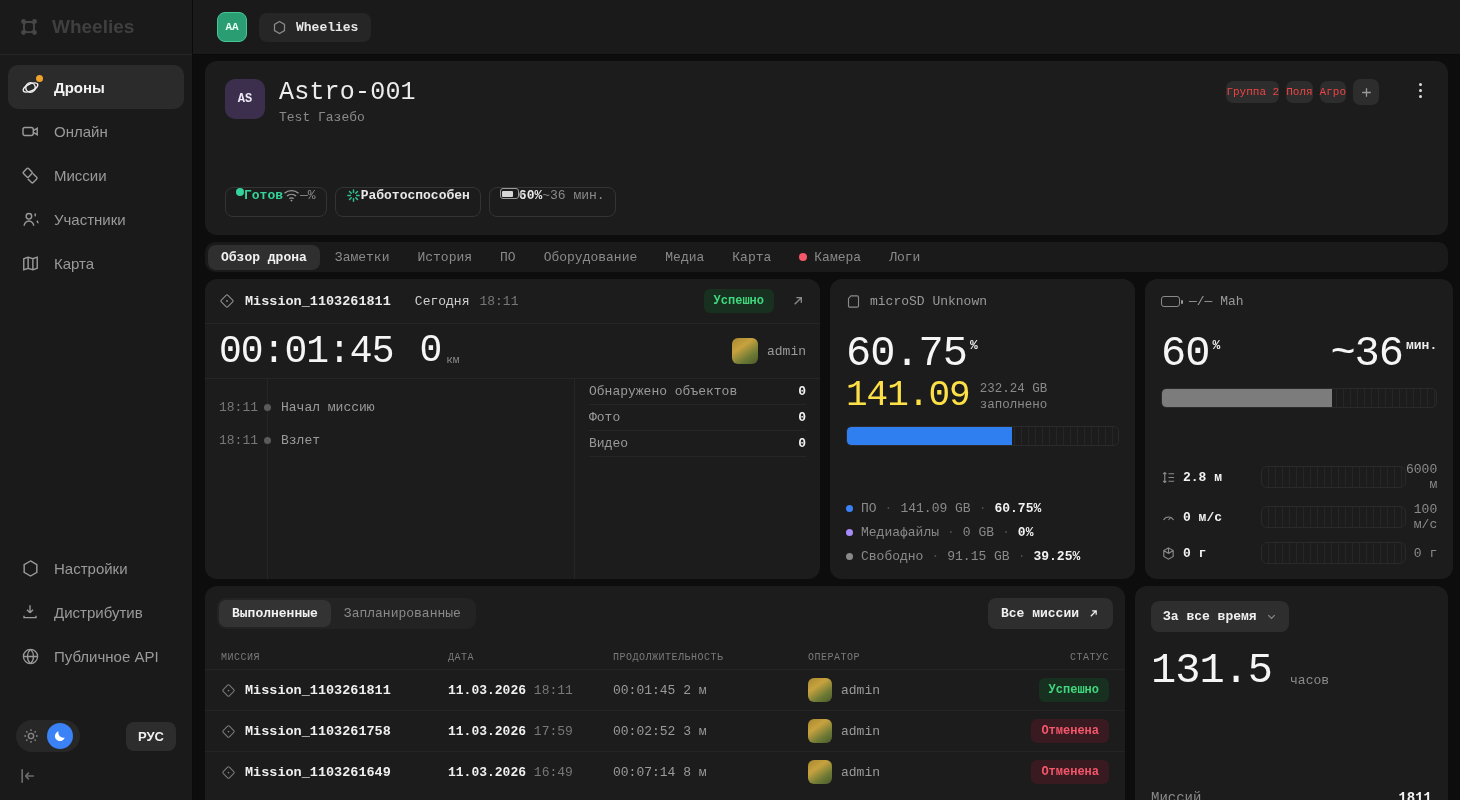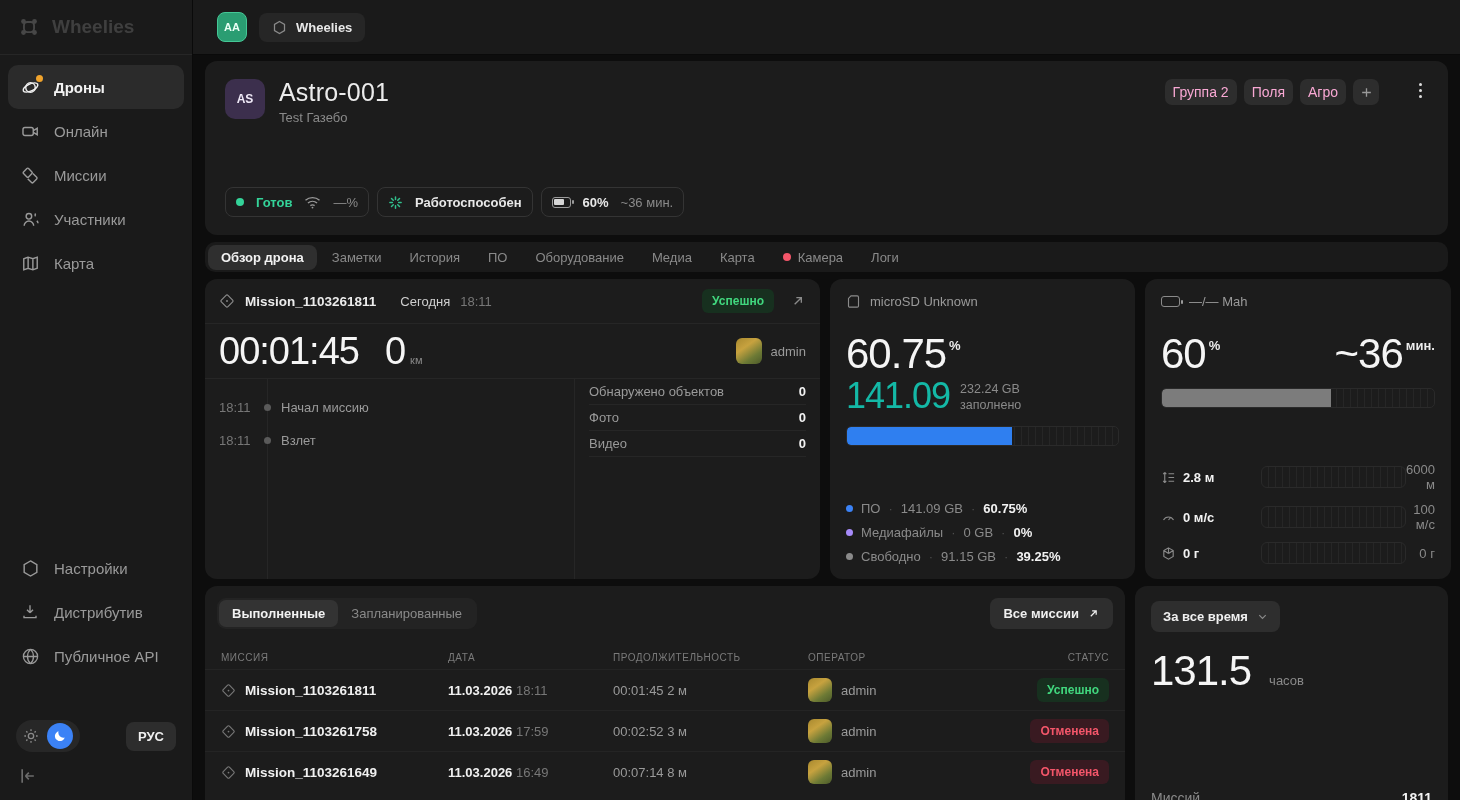--- a/index.html
+++ b/index.html
@@ -29,46 +29,46 @@
   .nav-item .icon { width:20px; height:20px; display:flex; align-items:center; justify-content:center; position:relative; }
   .nav-item .notif { position:absolute; top:-2px; right:-3px; width:7px; height:7px; border-radius:50%; background:#f0a32c; }
   .sidebar-bottom { margin-top:auto; padding:0 8px 14px 8px; }
   .theme-row { display:flex; align-items:center; justify-content:space-between; padding:0 8px; margin-top:42px; }
   .theme-toggle { width:64px; height:32px; background:#272727; border-radius:16px; display:flex; align-items:center; padding:0 7px; justify-content:space-between; cursor:pointer; }
   .moon-btn { width:26px; height:26px; border-radius:50%; background:#3b82f6; display:flex; align-items:center; justify-content:center; }
   .lang-btn { background:#2d2d2d; border:none; color:#f0f0f0; font-weight:700; font-size:13px; border-radius:8px; padding:7px 12px; cursor:pointer; font-family:inherit; }
   .collapse-row { padding:14px 10px 0 10px; }
 
   
-  .main { flex:1; display:flex; flex-direction:column; background:#0d0d0d; min-width:0; }
+  .main { flex:1; display:flex; flex-direction:column; background:#0d0d0d; min-width:0;font-family:Liberation Mono, monospace; }
   .topbar {
     height:55px; background:#1a1a1a; border-bottom:1px solid #0a0a0a;
     display:flex; align-items:center; gap:12px; padding:0 24px; flex-shrink:0;
   }
   .org-avatar { width:30px; height:30px; border-radius:8px; background:#2a9d72; color:#eafff5; font-size:11px; font-weight:700; display:flex; align-items:center; justify-content:center; border:1px solid #45c796; }
   .workspace-chip { display:flex; align-items:center; gap:9px; background:#262626; border-radius:8px; padding:7px 13px; color:#e8e8e8; font-size:13px; font-weight:600; cursor:pointer; }
 
   .content { flex:1; padding:6px 12px 0 12px; display:flex; flex-direction:column; gap:7px; }
   .card { background:#1c1c1c; border-radius:12px; }
 
   
   .drone-card { height:174px; padding:18px 20px; display:flex; flex-direction:column; justify-content:space-between; }
   .drone-top { display:flex; align-items:flex-start;gap:20px; }
   .drone-id { display:flex; gap:14px; }
   .drone-avatar { width:40px; height:40px; border-radius:10px; background:#3c2f4d; color:#efe9f7; font-size:12px; font-weight:700; display:flex; align-items:center; justify-content:center; }
   .drone-name { font-size:25px; font-weight:500; letter-spacing:.2px; line-height:1.1; }
   .drone-sub { color:#8a8a8a; font-size:13px; margin-top:3px; }
   .tags { margin-left:auto; display:flex; align-items:center; gap:7px; }
-  .tag { background:#2d2d2d; color:#f9a8d4; font-size:14px; padding:5px 8px; border-radius:7px; cursor:pointer; }
+  .tag { background:#2d2d2d; color:#ef4444; font-size:11px; padding:5px 0; border-radius:7px; cursor:pointer; }
   .tag-add { width:26px; height:26px; background:#2d2d2d; border-radius:7px; display:flex; align-items:center; justify-content:center; color:#9a9a9a; cursor:pointer; }
   .kebab { margin-left:14px; display:flex; flex-direction:column; gap:3px; padding:4px 6px; cursor:pointer; }
   .kebab i { width:3px; height:3px; border-radius:50%; background:#dcdcdc; }
   .drone-bottom { display:flex; align-items:center; }
   .chips { display:flex; gap:8px; }
-  .chip { display:flex; align-items:center; gap:12px; border:1px solid #343434; border-radius:8px; height:30px; padding:0 10px; font-size:13px; color:#e8e8e8;margin-top:20px; }
+  .chip { display:flex; align-items:flex-start; gap:0; border:1px solid #343434; border-radius:8px; height:30px; padding:0 10px; font-size:13px; color:#e8e8e8;margin-top:20px; }
   .dot { width:8px; height:8px; border-radius:50%; display:inline-block; }
   .green { color:#34d399; font-weight:600; }
   .dim { color:#8a8a8a; }
   .actions { margin-left:auto; display:flex; gap:10px; }
   .btn-primary { background:#f2f2f2; color:#141414; border:none; border-radius:8px; padding:8px 15px; font-size:13px; font-weight:700; cursor:pointer; font-family:inherit; }
   .btn-secondary { background:#2e2e2e; color:#e8e8e8; border:none; border-radius:8px; padding:8px 15px; font-size:13px; font-weight:700; cursor:pointer; font-family:inherit; }
   .batt-icon { width:19px; height:11px; border:1px solid #9a9a9a; border-radius:3px; position:relative; }
   .batt-icon:after { content:""; position:absolute; right:-4px; top:2.5px; width:2px; height:4px; background:#9a9a9a; border-radius:1px; }
   .batt-icon i { position:absolute; left:1.5px; top:1.5px; bottom:1.5px; width:60%; background:#d6d6d6; border-radius:1px; }
 
@@ -106,21 +106,21 @@
   .cnt-row { display:flex; justify-content:space-between; align-items:center; height:26px; border-bottom:1px solid #262626; }
   .cnt-row .l { color:#9a9a9a; font-size:13px; }
   .cnt-row .v { color:#f2f2f2; font-weight:700; font-size:13px; }
 
   .side-card { padding:15px 16px; display:flex; flex-direction:column; }
   .sc-head { display:flex; align-items:center; gap:9px; color:#9a9a9a; font-size:13px; }
   .bignum { font-size:42px; font-weight:500; letter-spacing:-1px; color:#f5f5f5; line-height:1; }
   .sup { font-size:13px; font-weight:700; vertical-align:top; position:relative; top:5px; margin-left:3px; }
   .storage-big { margin-top:24px; }
   .storage-used { display:flex; align-items:flex-end; gap:10px; margin-top:4px; }
-  .storage-used .n { font-size:36px; font-weight:500; letter-spacing:-1px; color:#14b8a6; line-height:.95; }
+  .storage-used .n { font-size:36px; font-weight:500; letter-spacing:-1px; color:#fde047; line-height:.95; }
   .storage-cap { color:#8a8a8a; font-size:12.5px; line-height:1.3; }
   .bar { position:relative; height:20px; border:1px solid #2a2a2a; border-radius:5px; margin-top:13px;
          background:repeating-linear-gradient(90deg, transparent 0 6px, #262626 6px 7px); overflow:hidden; }
   .bar .fill { position:absolute; left:0; top:0; bottom:0; border-radius:4px 0 0 4px; }
   .fill-blue { background:#2f7ff0; }
   .fill-gray { background:#7c7c7c; }
   .legend { margin-top:auto; display:flex; flex-direction:column; gap:9px; }
   .lg-row { display:flex; align-items:center; gap:8px; font-size:13px; color:#8a8a8a; }
   .lg-row .sep { color:#4d4d4d; }
   .lg-row .pct { color:#f2f2f2; font-weight:700; }

